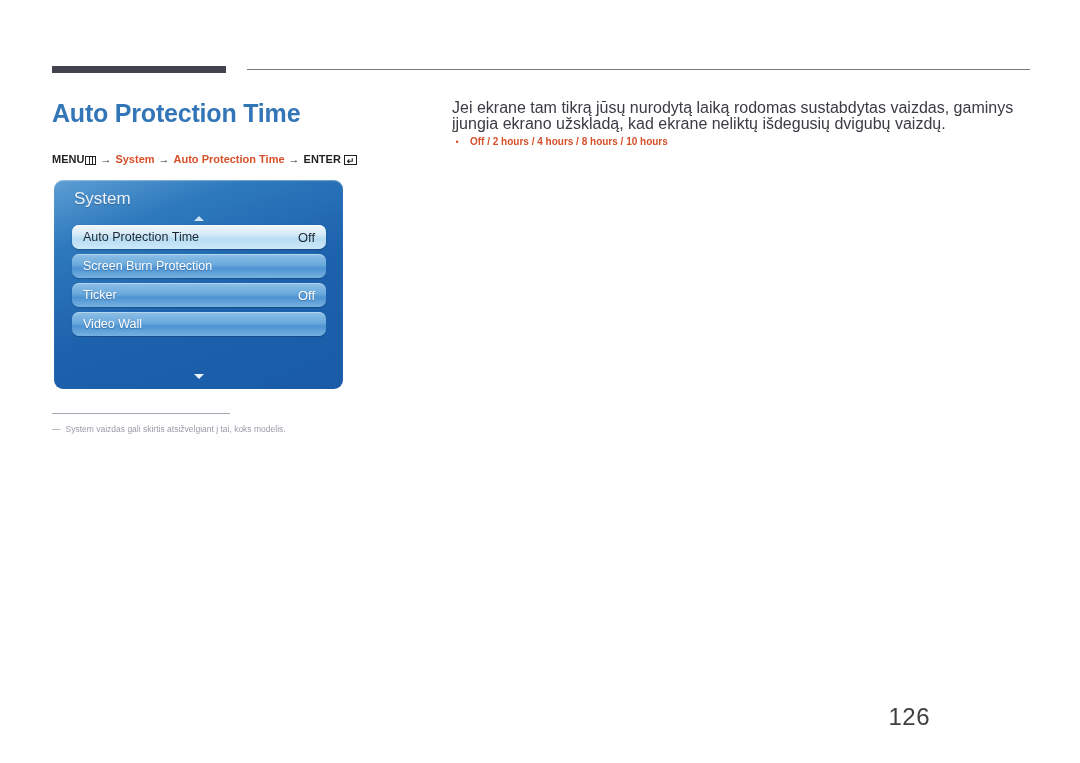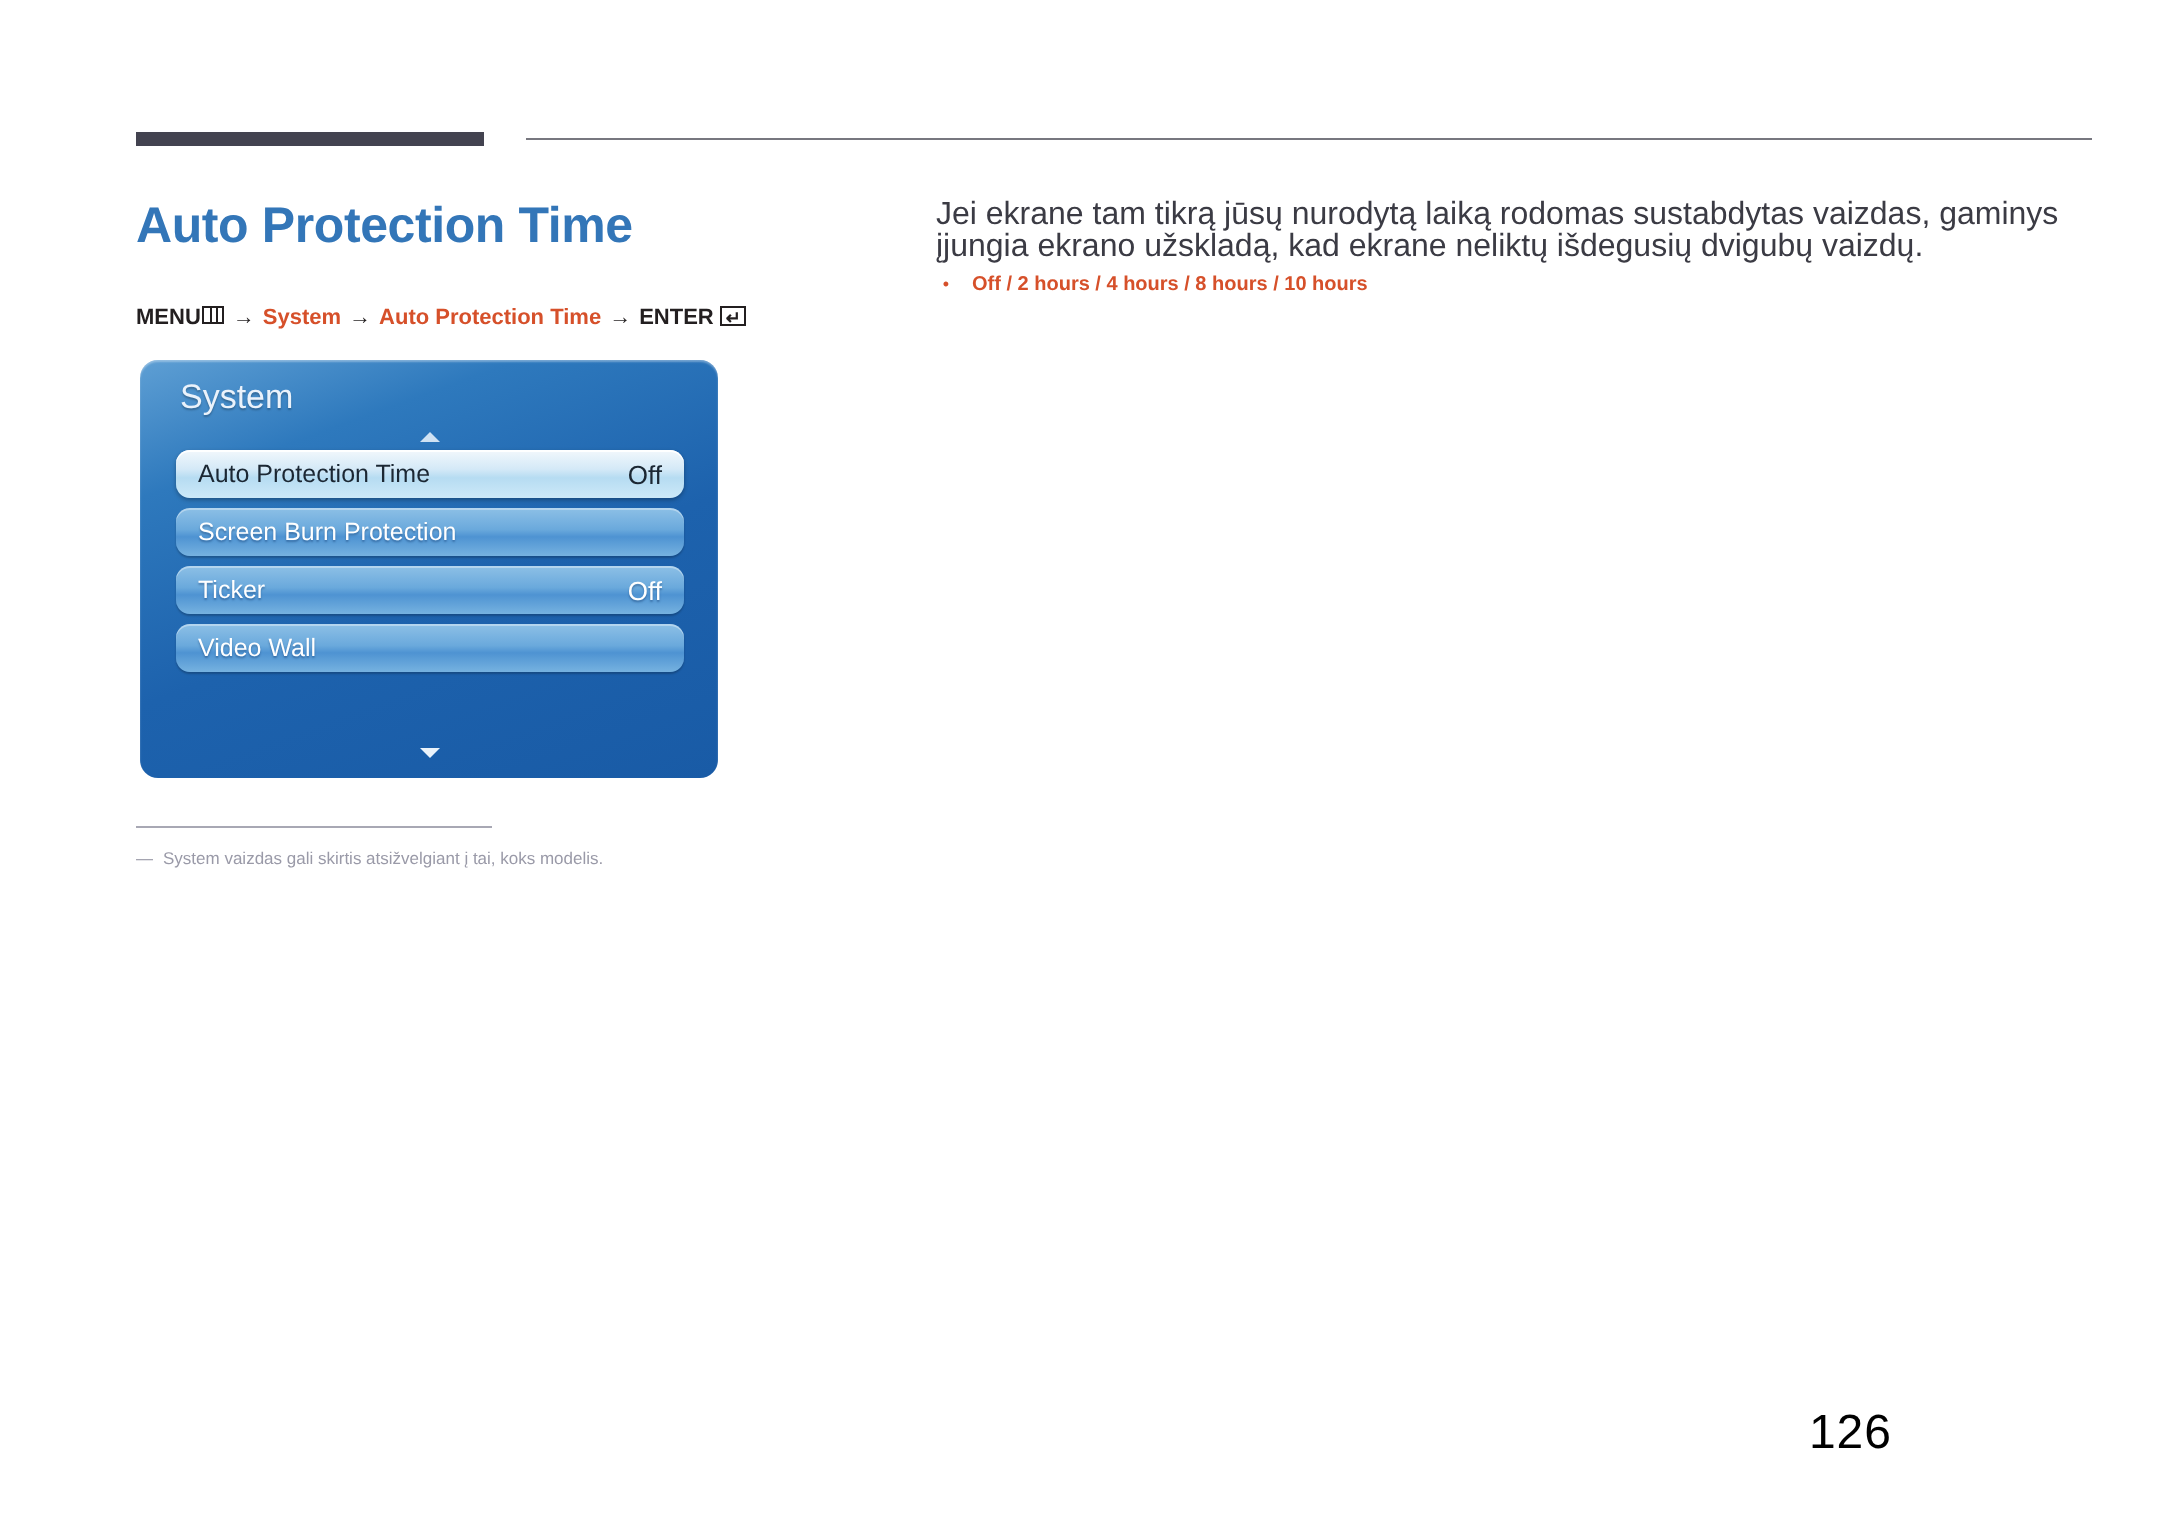--- a/index.html
+++ b/index.html
@@ -7,21 +7,20 @@
     margin: 0; padding: 0;
     width: 1080px; height: 763px;
     background: #ffffff;
     font-family: "Liberation Sans", sans-serif;
     overflow: hidden;
   }
   .page {
     position: relative;
     width: 980px; height: 763px;
     background: #ffffff;
-    margin-left: 16px;
   }
 
   
   .rule-thick {
     position: absolute;
     left: 52px; top: 66px;
     width: 174px; height: 7px;
     background: #434350;
   }
   .rule-thin {
@@ -43,21 +42,21 @@
   }
 
   .menupath {
     position: absolute;
     left: 52px; top: 153px;
     font-size: 11px;
     font-weight: bold;
     color: #231f20;
     white-space: nowrap;
     display: flex;
-    align-items: flex-start;
+    align-items: flex-end;
     gap: 0px;
   }
   .menupath .accent { color: #d6502a; }
   .menupath .arrow { color: #231f20; padding: 0 4px; font-weight: normal; }
 
   .ico-menu {
     display: inline-block;
     width: 11px; height: 9px;
     border: 1.4px solid #231f20;
     position: relative;
@@ -205,21 +204,21 @@
     color: #d6502a;
     font-weight: bold;
     white-space: nowrap;
   }
 
   
   .page-number {
     position: absolute;
     right: 50px; top: 703px;
     font-size: 24px;
-    color: #000000;
+    color: #404040;
     letter-spacing: 0.5px;
   }
 </style>
 </head>
 <body>
 
 <div class="page">
 
   <div class="rule-thick"></div>
   <div class="rule-thin"></div>

